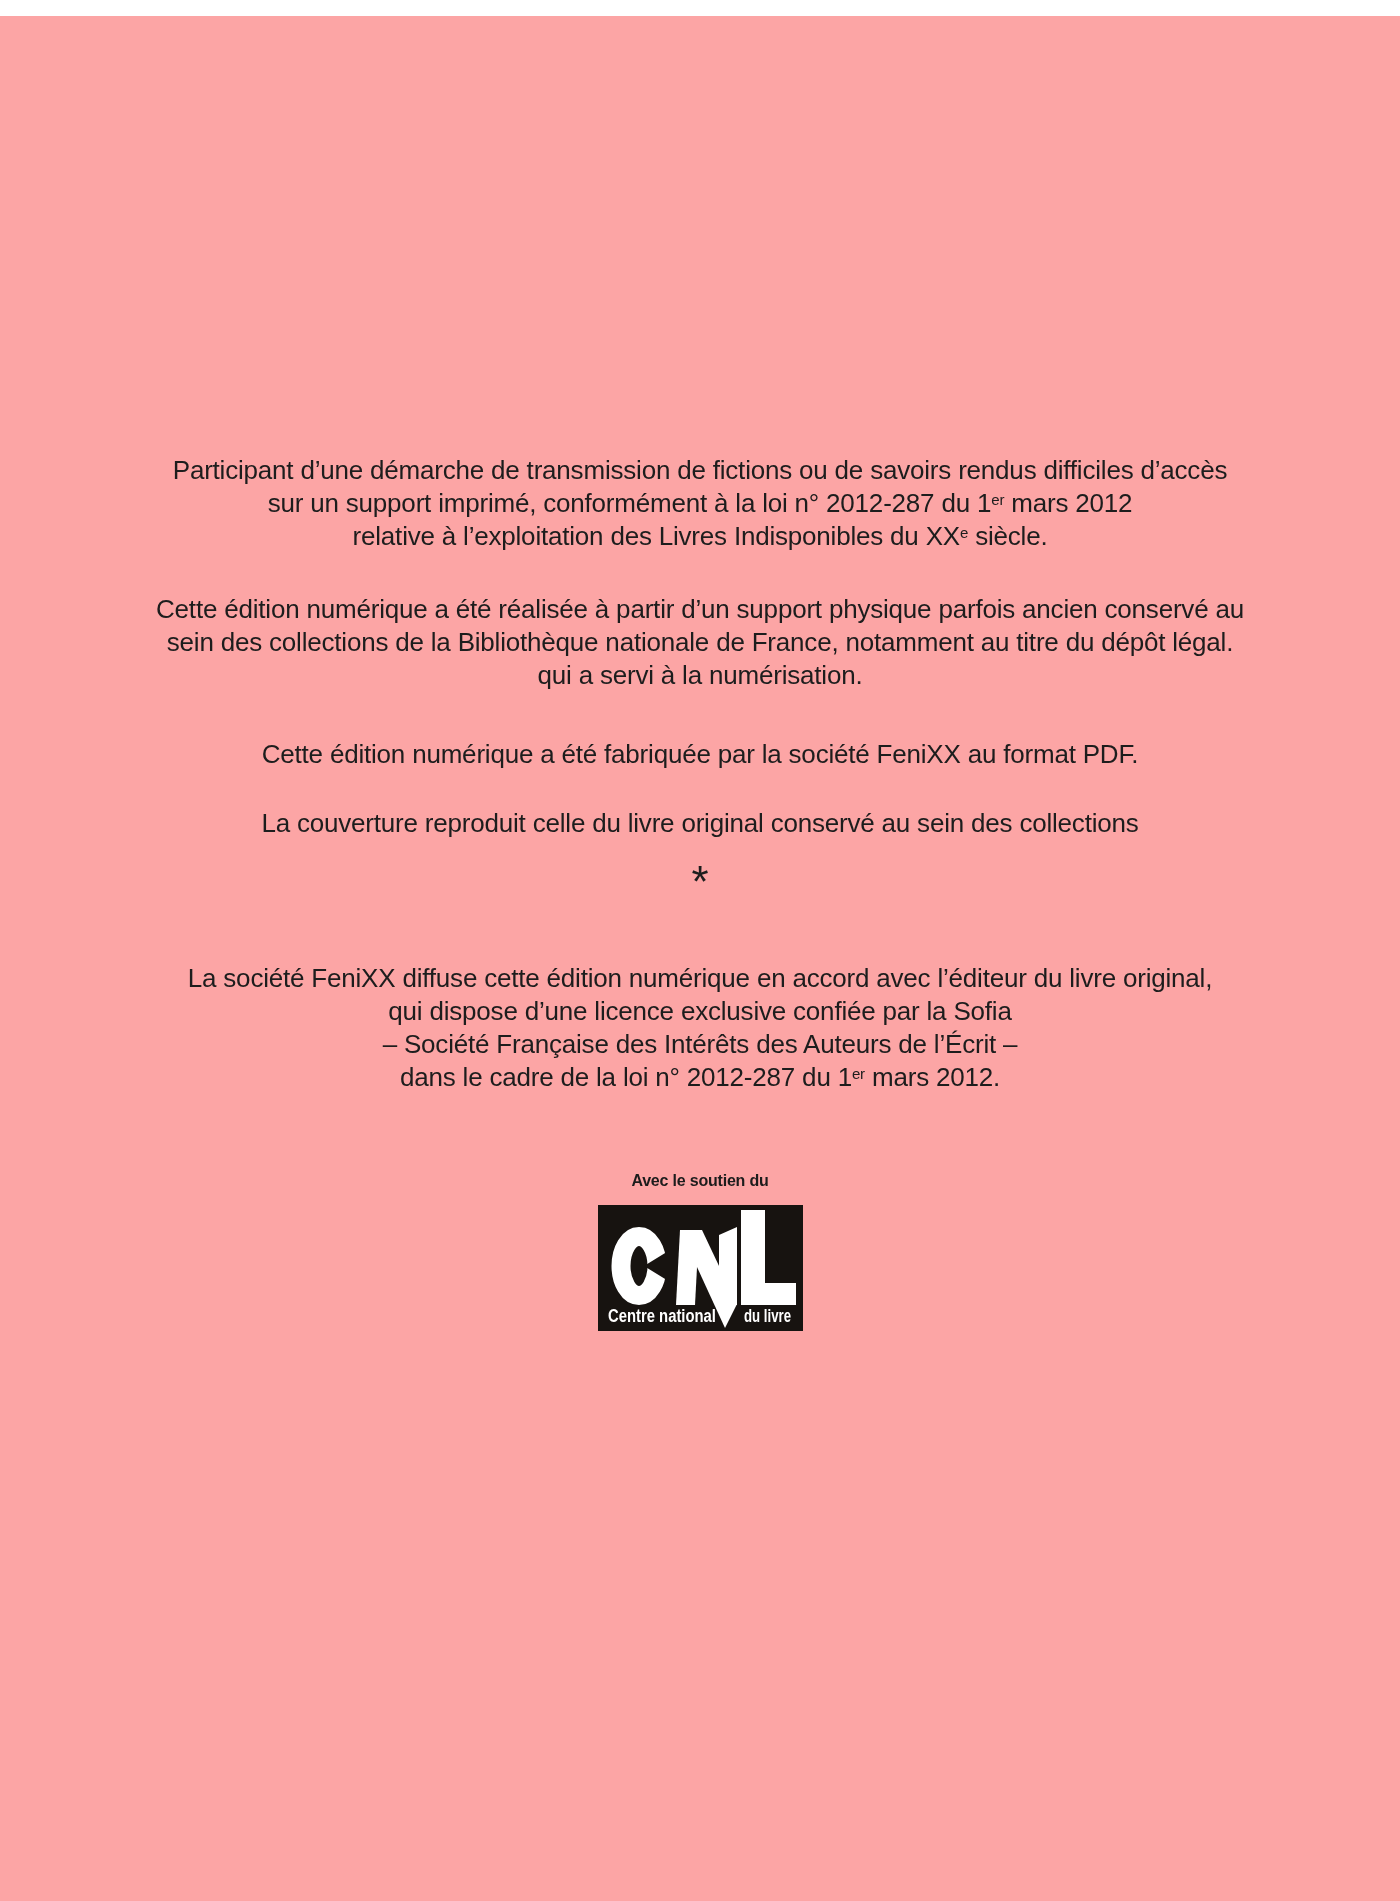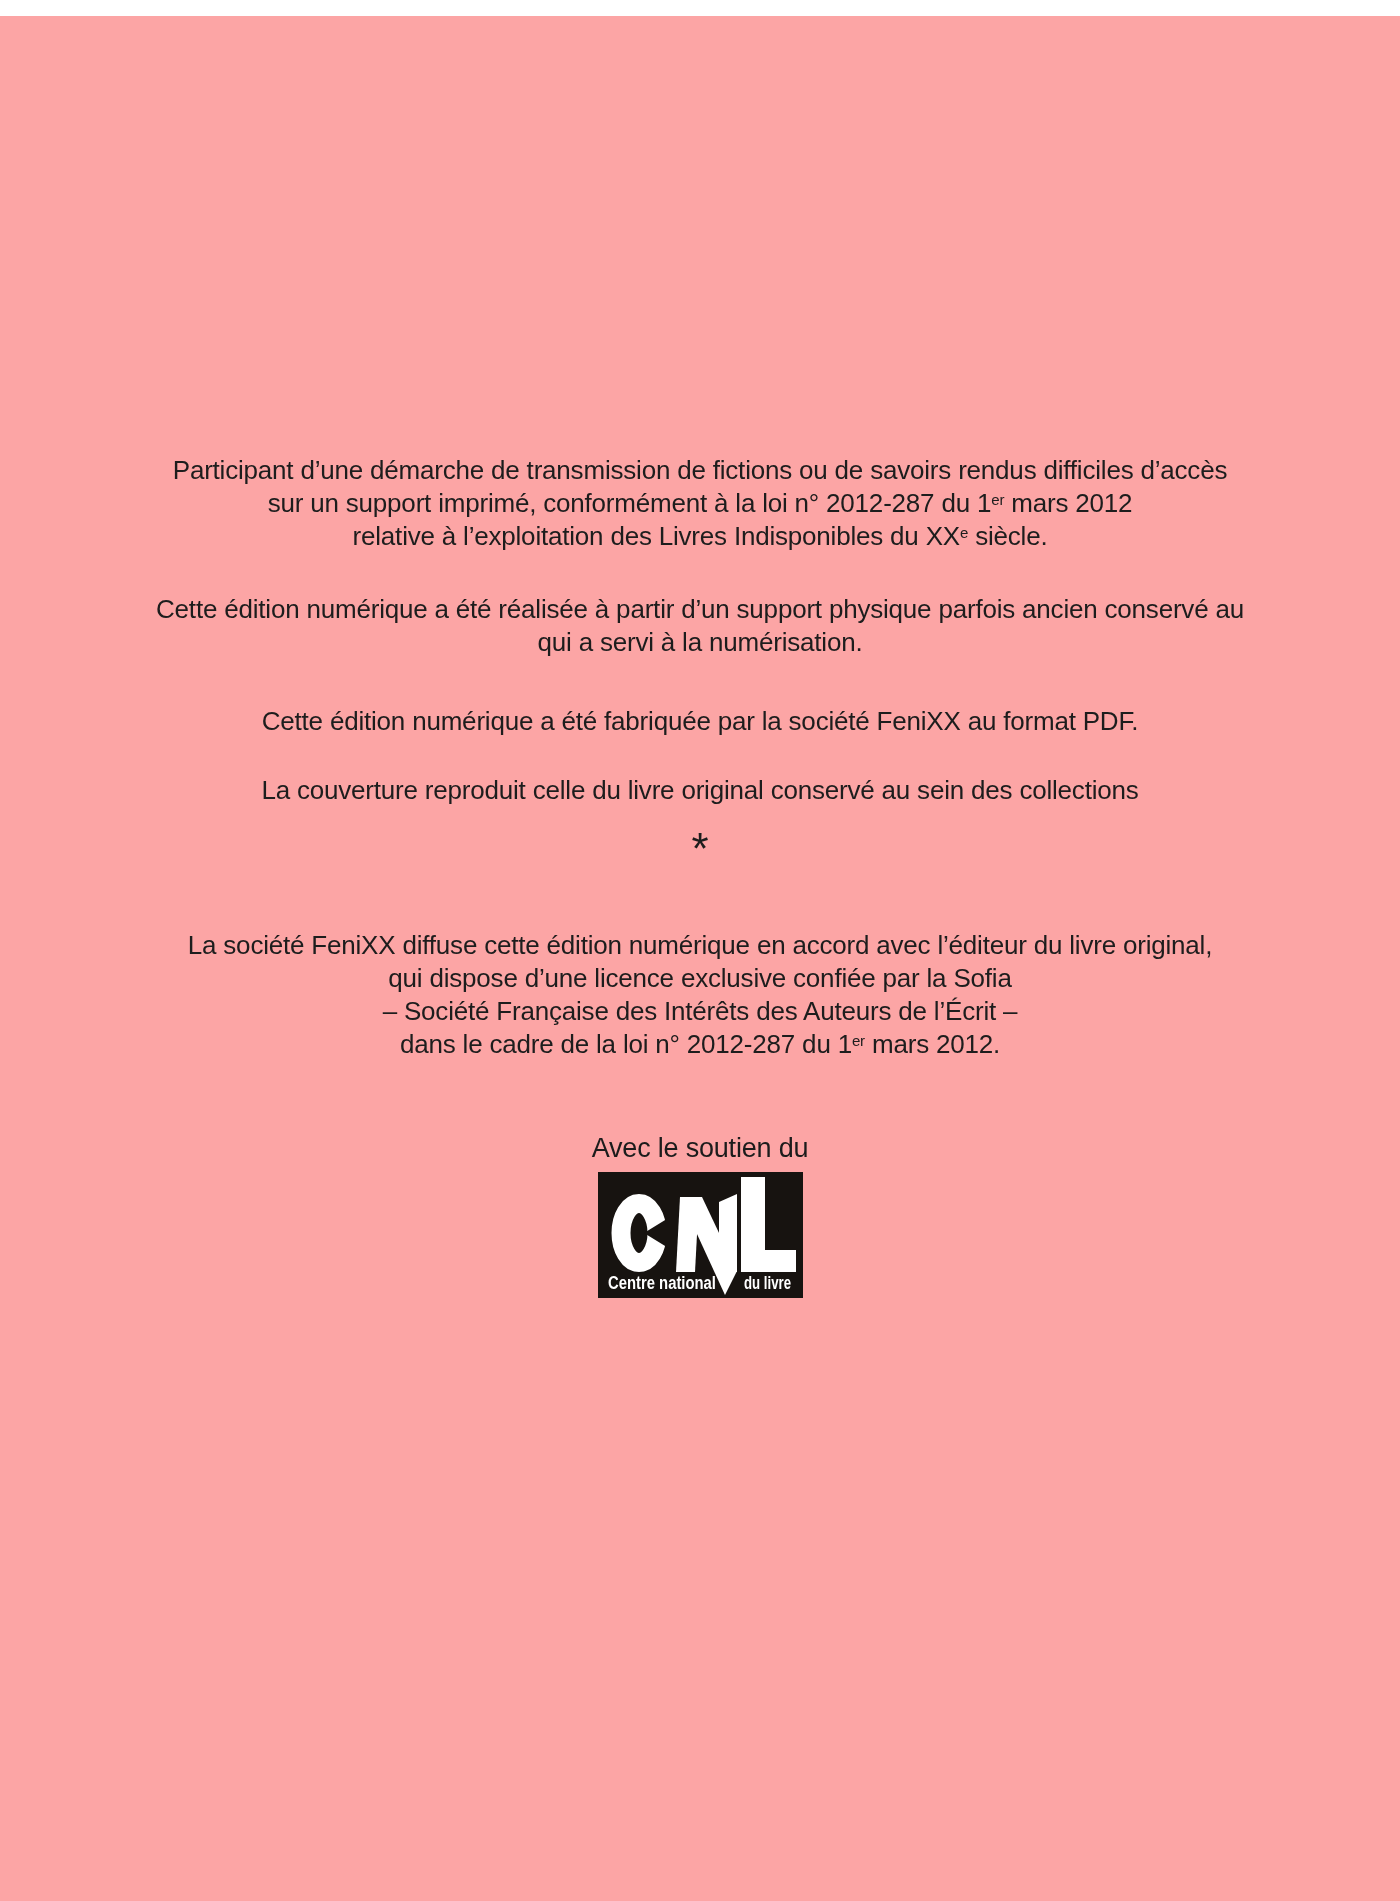--- a/index.html
+++ b/index.html
@@ -42,42 +42,43 @@
     height: 36px;
     line-height: 36px;
     font-size: 44px;
     color: #1d1d1d;
   }
   .p5 { margin-top: 62px; }
   .support-caption {
     margin-top: 73px;
     height: 28px;
     line-height: 28px;
-    font-size: 27px;
-    font-weight: 400;
+    font-size: 16px;
+    font-weight: 700;
     letter-spacing: -0.2px;
     color: #1c1c1c;
   }
   .logo-wrap { margin-top: 10px; }
   .logo-wrap svg { display: inline-block; }
 </style>
 </head>
 <body>
 
 <div class="page">
   <div class="content">
 
     <div class="para p1">
       <div class="line">Participant d’une démarche de transmission de fictions ou de savoirs rendus difficiles d’accès</div>
       <div class="line"><span>sur un support imprimé, conformément à la loi n° 2012-287 du 1</span><sup>er</sup><span> mars 2012</span></div>
       <div class="line"><span>relative à l’exploitation des Livres Indisponibles du XX</span><sup>e</sup><span> siècle.</span></div>
     </div>
 
     <div class="para p2">
       <div class="line">Cette édition numérique a été réalisée à partir d’un support physique parfois ancien conservé au</div>
+      <div class="line">sein des collections de la Bibliothèque nationale de France, notamment au titre du dépôt légal.</div>
       <div class="line">qui a servi à la numérisation.</div>
     </div>
 
     <div class="para p3">
       <div class="line">Cette édition numérique a été fabriquée par la société FeniXX au format PDF.</div>
     </div>
 
     <div class="para p4">
       <div class="line">La couverture reproduit celle du livre original conservé au sein des collections</div>
     </div>

